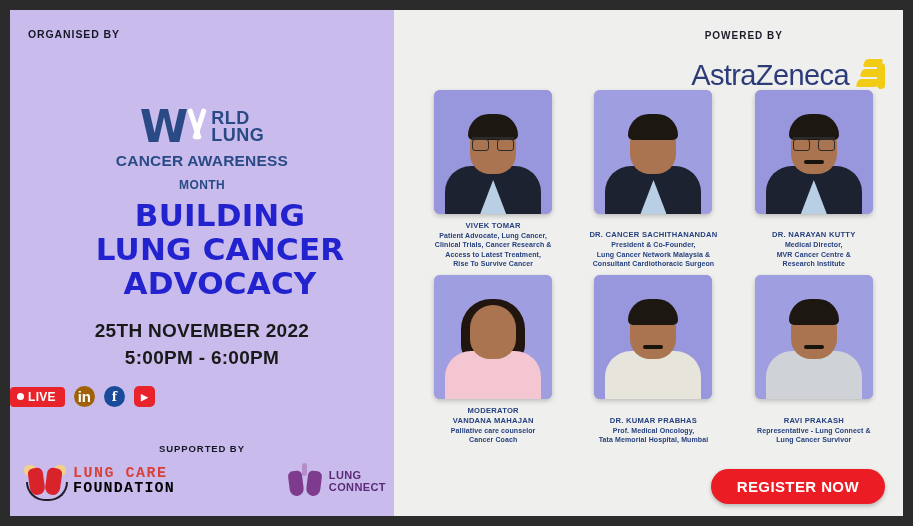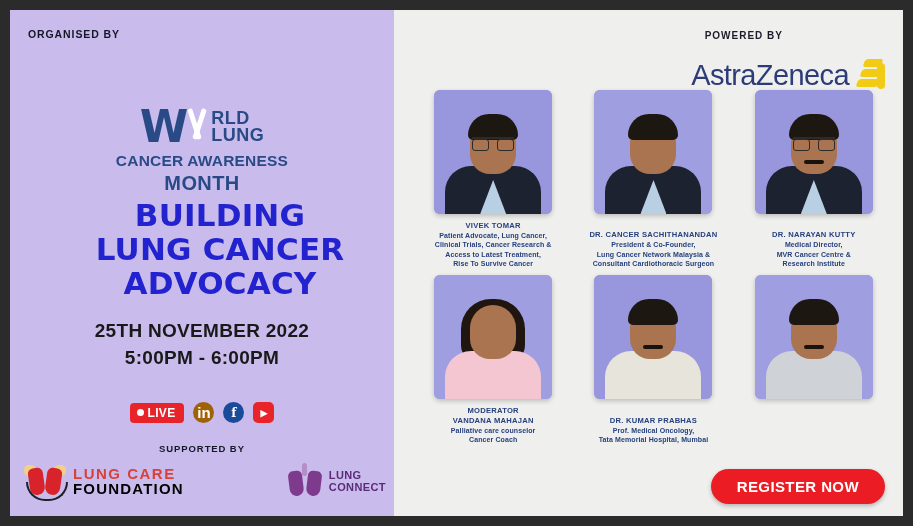--- a/index.html
+++ b/index.html
@@ -22,45 +22,45 @@
     align-items:center;gap:2px;}
   .wlc-w{font-size:44px;font-weight:bold;letter-spacing:-1px;line-height:40px;color:#2a4a86;
     font-family:"DejaVu Sans",sans-serif;}
   .ribbon{position:relative;width:20px;height:42px;display:inline-block;}
   .ribbon i{position:absolute;top:2px;left:8px;width:5px;height:32px;background:#fff;
     display:block;transform:rotate(18deg);border-radius:2px;}
   .ribbon i.b{transform:rotate(-18deg);left:3px;}
   .wlc-words{display:flex;flex-direction:column;align-items:flex-start;line-height:17px;}
   .wlc-words span{font-size:18px;font-weight:bold;letter-spacing:.5px;}
   .wlc-row2{font-size:15.5px;font-weight:bold;letter-spacing:.2px;margin-top:4px;}
-  .wlc-row3{font-size:20px;font-weight:bold;letter-spacing:.4px;margin-top:2px;}
+  .wlc-row3{font-size:12px;font-weight:bold;letter-spacing:.4px;margin-top:8px;}
 
   .main-title{position:absolute;left:0;right:0;top:188px;text-align:center;color:#2222cf;
     font-size:31px;font-weight:bold;line-height:34px;letter-spacing:.2px;
     font-family:"DejaVu Sans",sans-serif;margin-left:36px;}
 
   .datetime{position:absolute;left:0;right:0;top:307px;text-align:center;color:#191919;
     font-size:19px;font-weight:bold;line-height:27px;letter-spacing:.3px;}
 
-  .social{position:absolute;left:0;right:0;top:376px;display:flex;justify-content:center;
-    align-items:center;gap:9px;margin-top:16px;}
+  .social{position:absolute;left:0;right:0;top:376px;display:flex;
+    align-items:center;gap:9px;}
   .live{background:#e8242a;color:#fff;font-size:12px;font-weight:bold;border-radius:4px;
     padding:3px 9px 3px 7px;display:flex;align-items:center;gap:4px;letter-spacing:.3px;}
   .live .dot{width:7px;height:7px;border-radius:50%;background:#fff;display:block;}
   .sico{width:21px;height:21px;border-radius:50%;display:flex;align-items:center;
     justify-content:center;color:#fff;font-size:12px;font-weight:bold;}
   .sico.li{background:#a16207;font-size:15px;}
   .sico.fb{background:#1a4b9b;font-family:"DejaVu Serif",serif;}
   .sico.yt{background:#e8242a;border-radius:5px;font-size:9px;}
 
   .supported-by{position:absolute;left:0;right:0;top:433px;text-align:center;font-size:9.5px;
     font-weight:bold;letter-spacing:.9px;color:#141726;}
   .sponsors{position:absolute;left:14px;right:8px;top:450px;display:flex;align-items:center;
     justify-content:space-between;}
-  .lcf{display:flex;align-items:center;gap:7px;}
+  .lcf{display:flex;align-items:center;gap:7px;font-family:Liberation Mono, monospace;}
   .lung-mark{width:42px;height:42px;position:relative;}
   .lobe{position:absolute;top:8px;width:15px;height:27px;background:#d8232a;border-radius:8px 8px 11px 11px;}
   .lobe.l{left:5px;transform:rotate(-8deg);}
   .lobe.r{right:5px;transform:rotate(8deg);}
   .arm{position:absolute;top:5px;width:12px;height:11px;background:#f4cf87;border-radius:5px;}
   .arm.l{left:0;}.arm.r{right:0;}
   .bowl{position:absolute;bottom:1px;left:2px;width:38px;height:17px;border:2px solid #20202a;
     border-top:none;border-radius:0 0 19px 19px;}
   .lcf-text{line-height:15px;}
   .lcf-text .t1{font-size:15px;font-weight:bold;color:#d8413a;letter-spacing:1.5px;}
@@ -295,19 +295,24 @@
       </div>
 
       <div class="card">
         <div class="photo">
           <span class="ph-bg b2"></span>
             <span class="ph-body stripe"></span>
           <span class="ph-head"></span>
             <span class="ph-hair"></span>
             <span class="ph-stache"></span>
         </div>
+        <div class="cap">
+          <div class="nm" style="white-space:pre-line">RAVI PRAKASH</div>
+          <div class="rl" style="white-space:pre-line">Representative - Lung Connect &amp;
+Lung Cancer Survivor</div>
+        </div>
       </div>
 
     </div>
 
     <button class="register">REGISTER NOW</button>
   </div>
 </div>
 
 </body></html>

